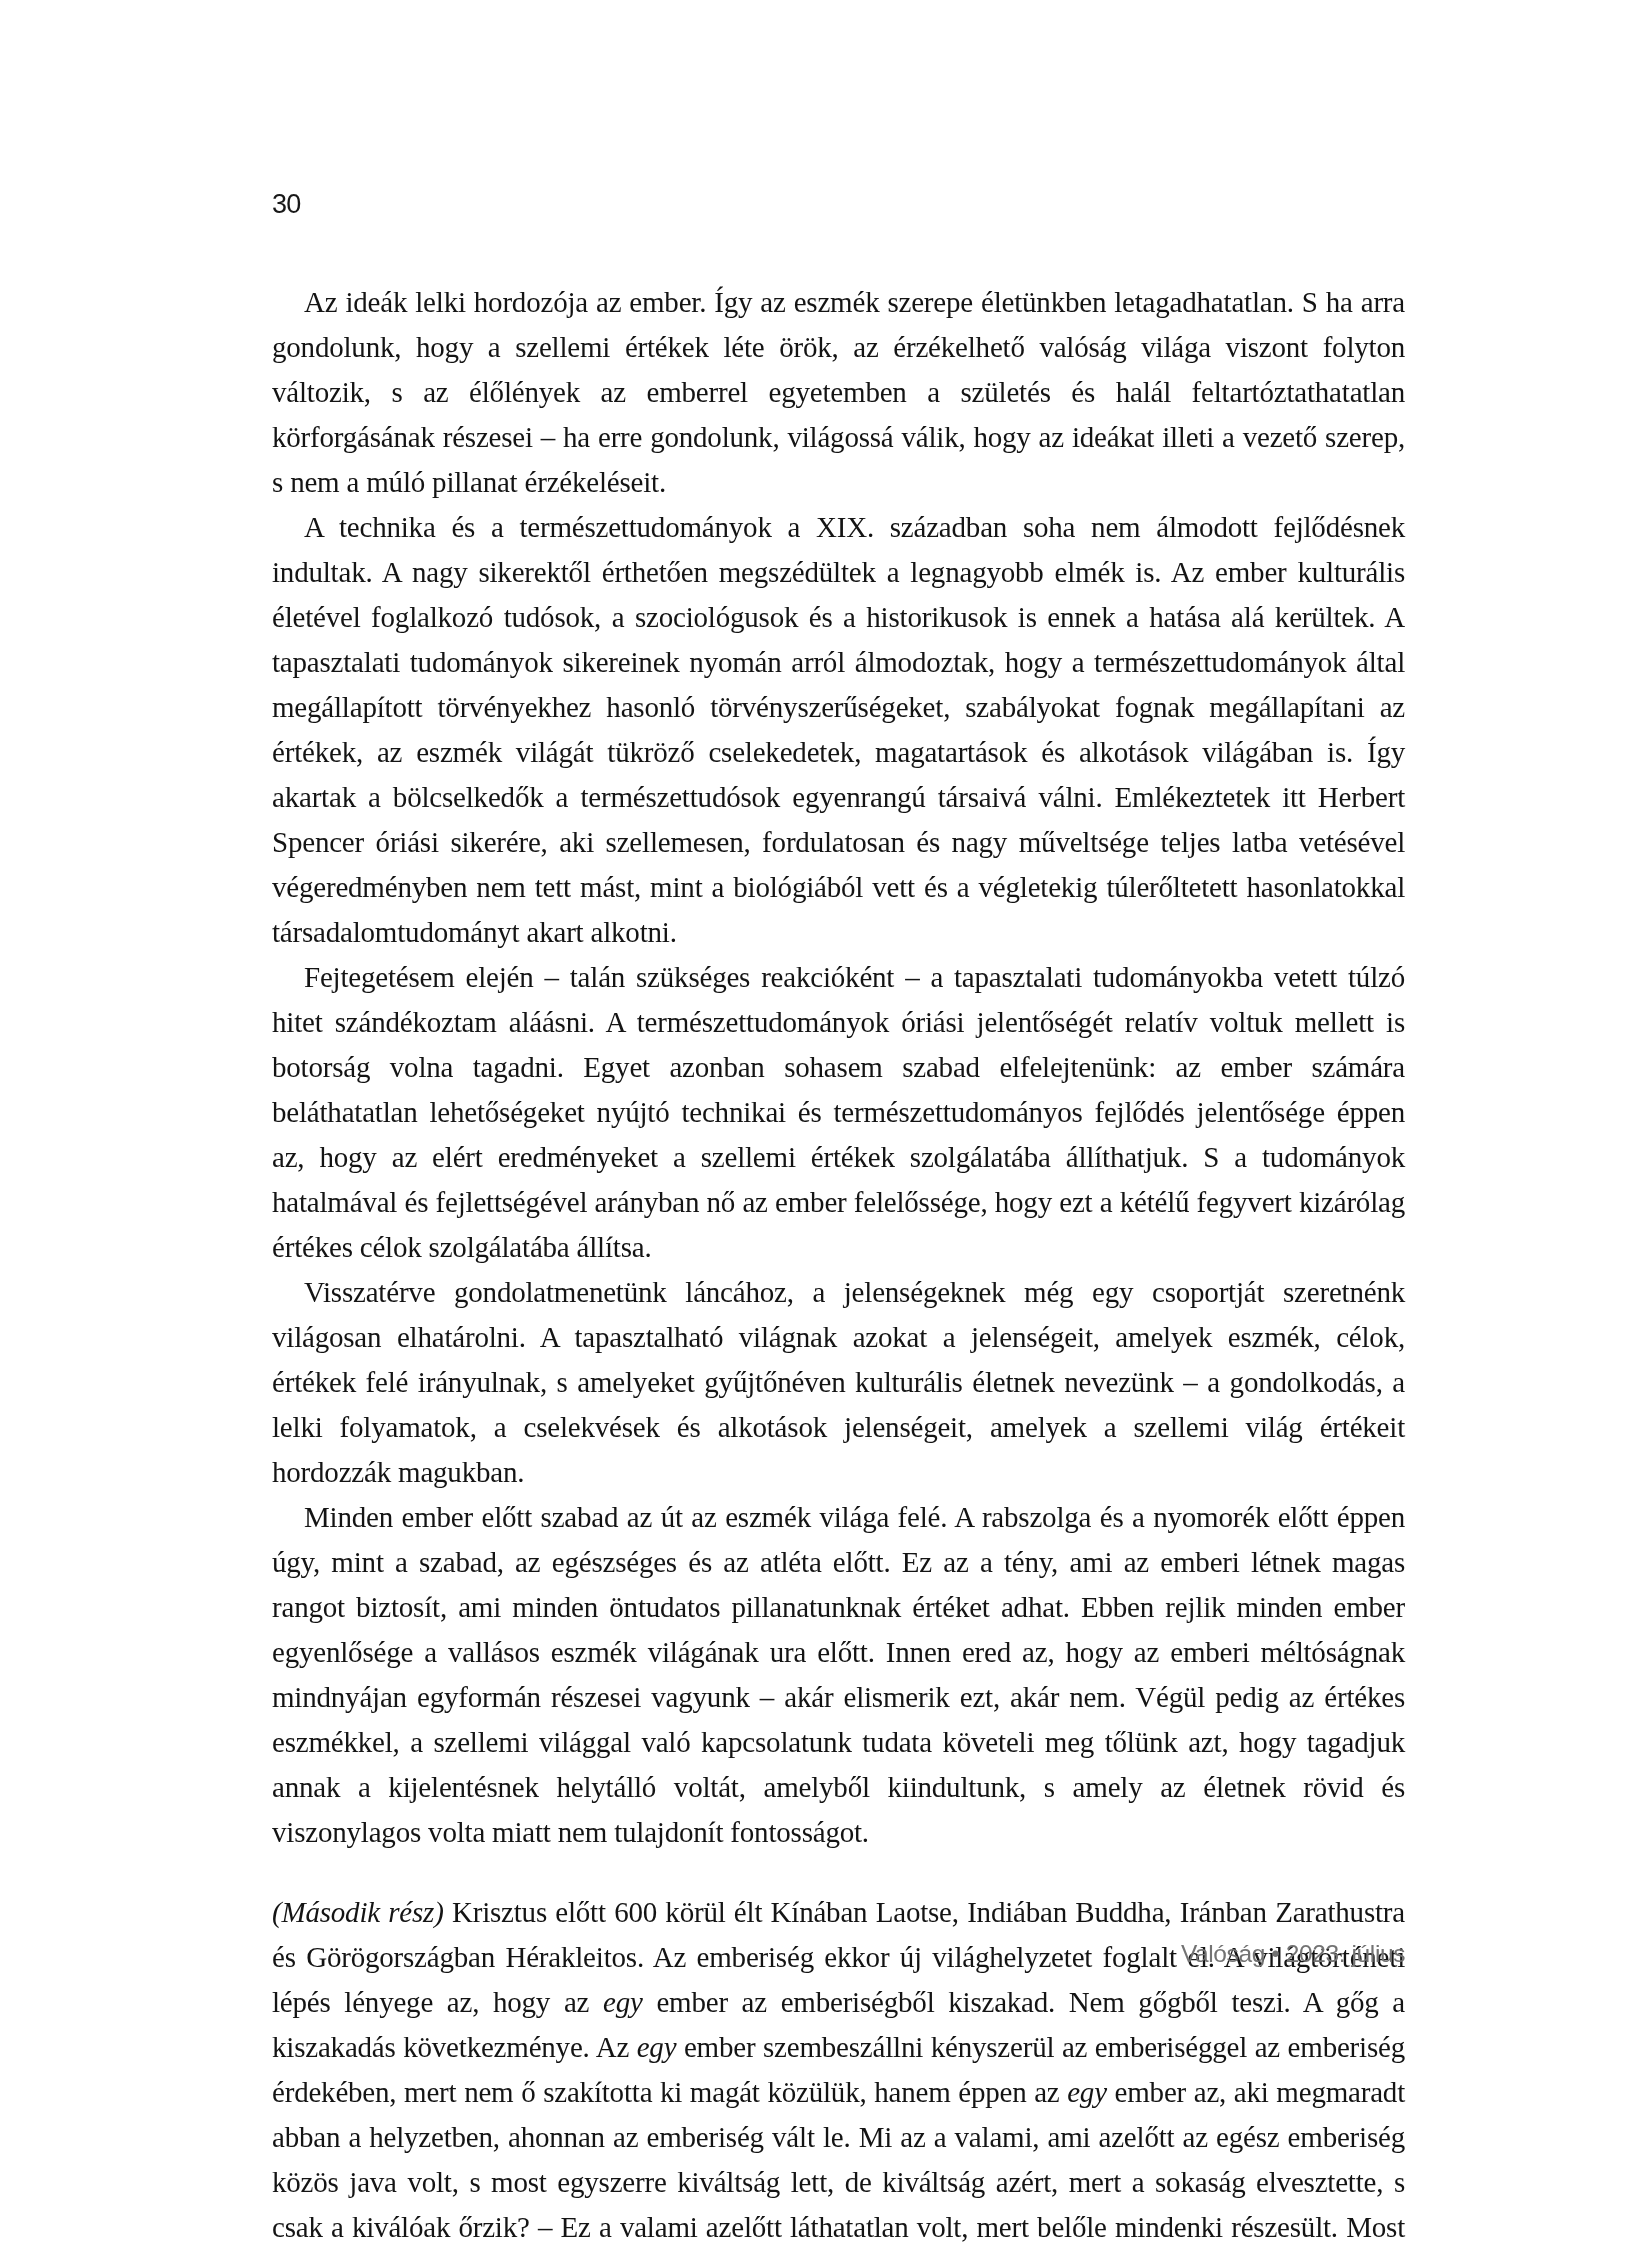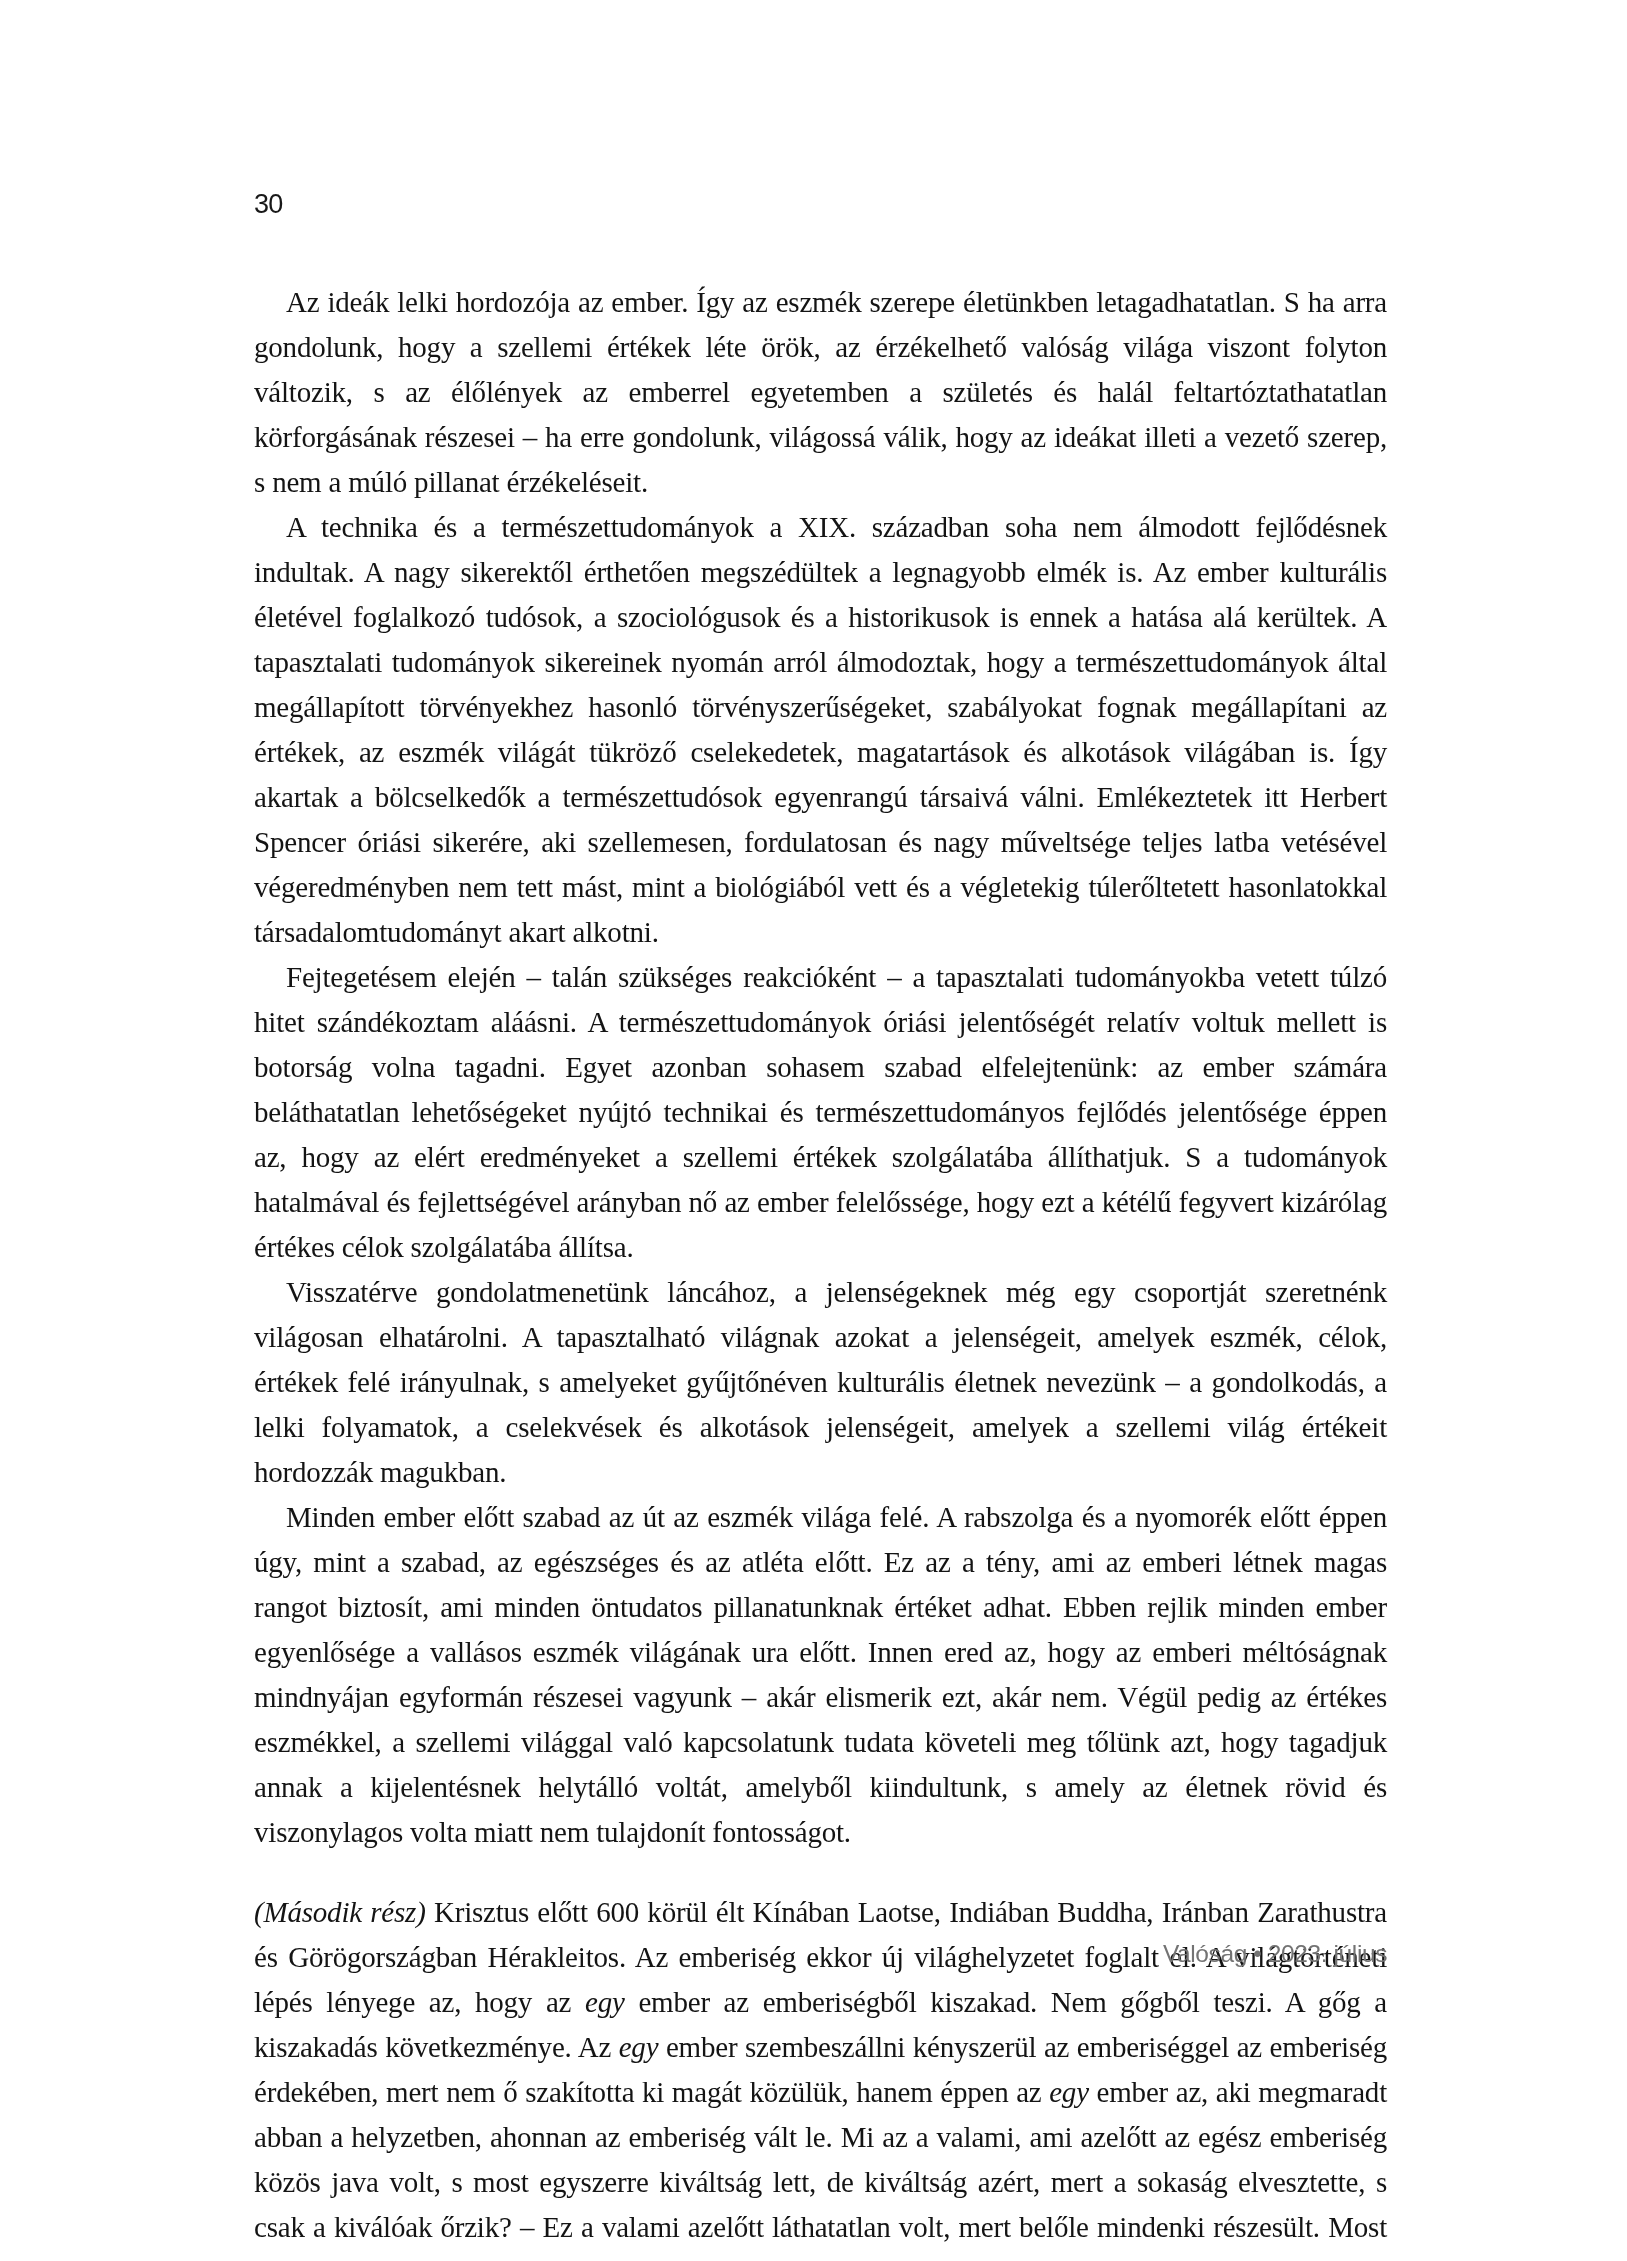--- a/index.html
+++ b/index.html
@@ -7,20 +7,21 @@
     padding: 0;
     background: #ffffff;
   }
   .page {
     position: relative;
     width: 1600px;
     height: 2261px;
     background: #ffffff;
     color: #161616;
     overflow: hidden;
+    margin-left: 18px;
   }
   .page-header {
     position: absolute;
     top: 189px;
     left: 254px;
     width: 1133px;
     display: flex;
     justify-content: space-between;
     align-items: baseline;
     font-family: "Liberation Sans", sans-serif;

